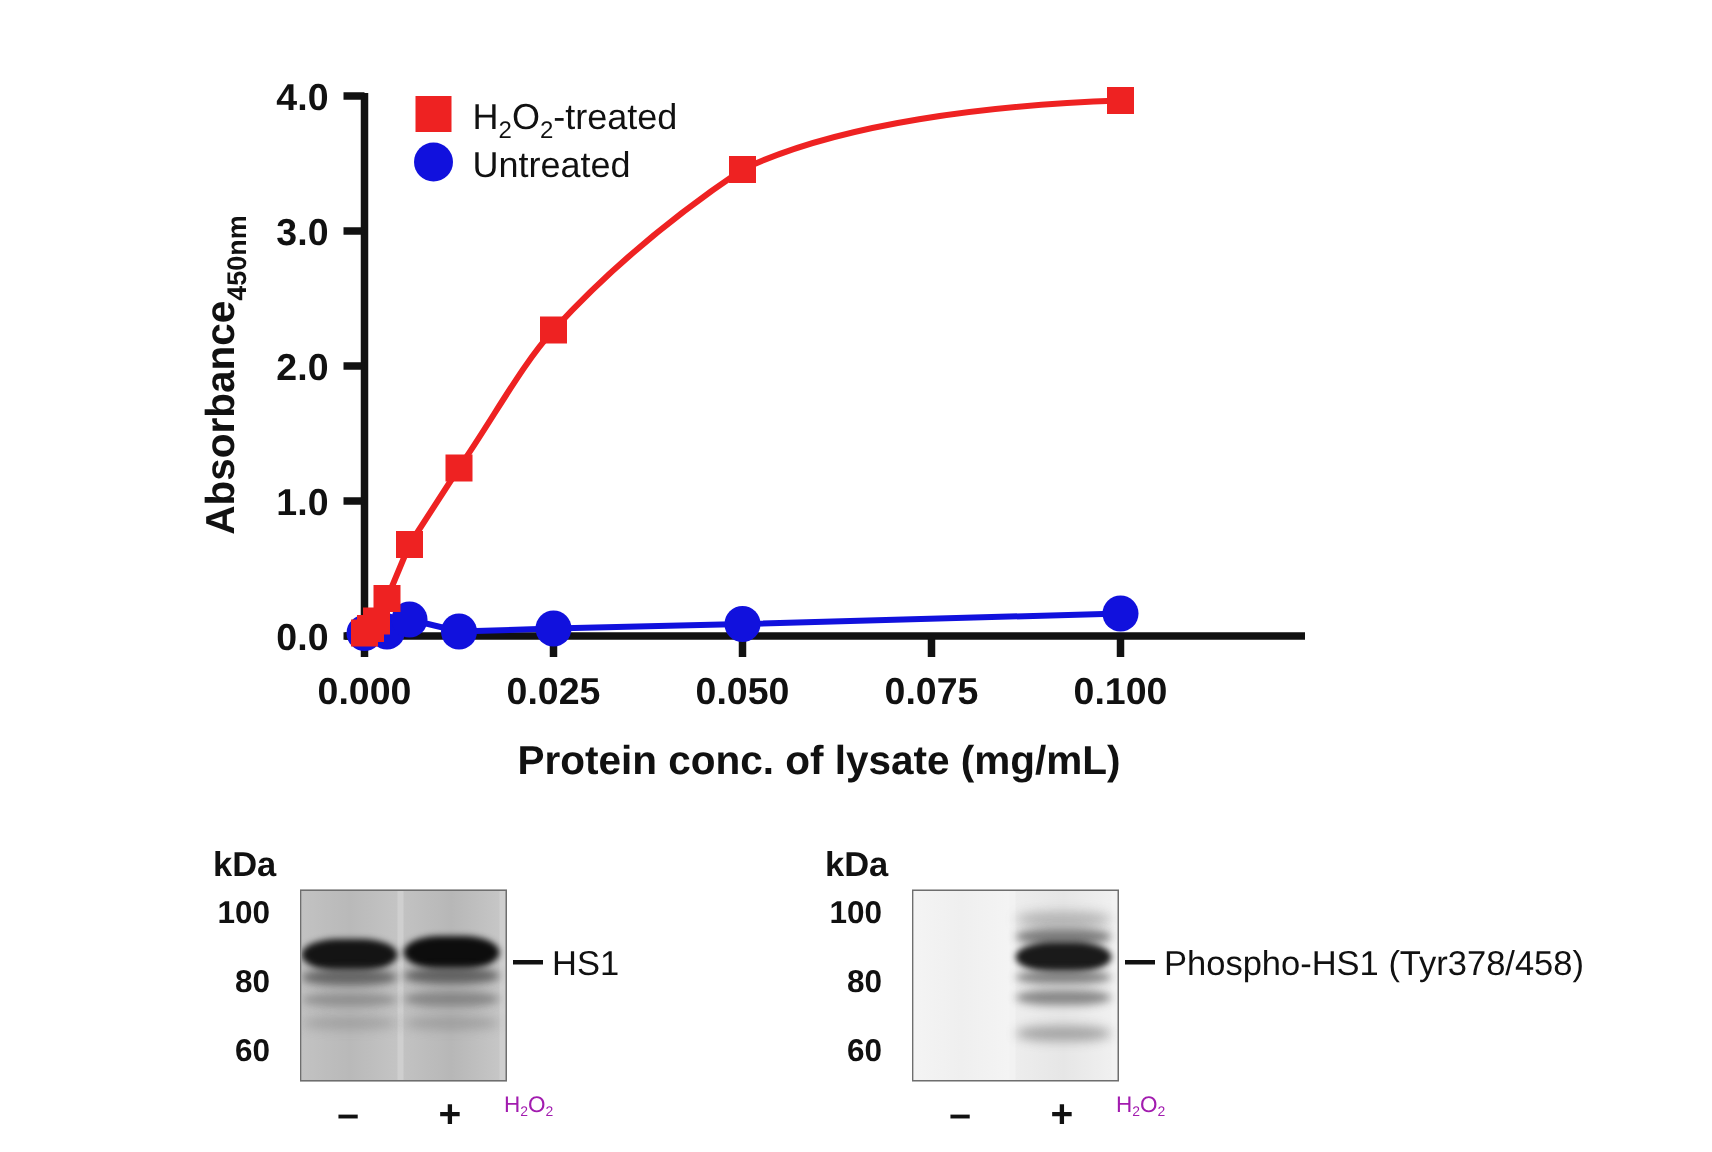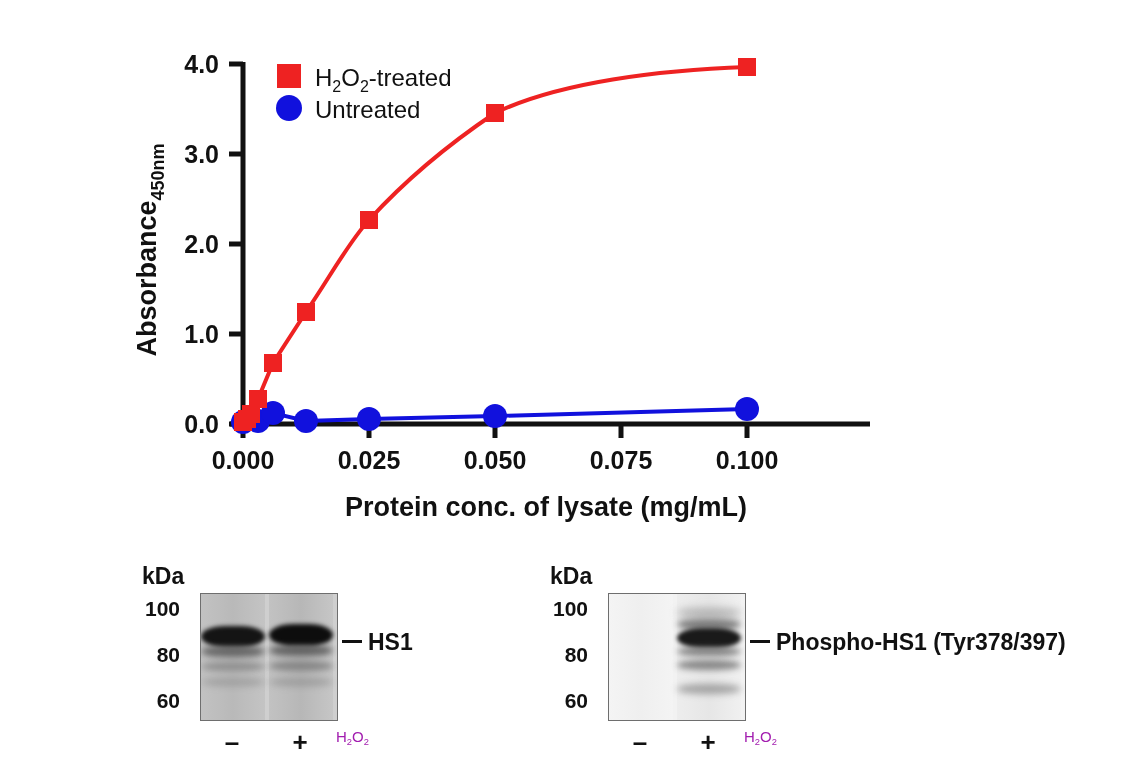--- a/index.html
+++ b/index.html
@@ -120,21 +120,21 @@
     bottom: -0.28em;
   }
   .band-pointer {
     position: absolute;
     height: 3px;
     background: #111111;
   }
   .blot-target-label {
     position: absolute;
     font-size: 23px;
-    font-weight: bold;
+    font-weight: normal;
     color: #111111;
     white-space: nowrap;
   }
 </style>
 </head>
 <body>
 
 <div id="chart-panel">
   <svg id="plot-svg" width="1141" height="540">
 
@@ -273,20 +273,20 @@
       <div class="band" style="top:14px; height:10px; background:#9a9a9a; filter:blur(4px); opacity:.7;"></div>
       <div class="band" style="top:25px; height:11px; background:#6a6a6a; filter:blur(3px); opacity:.85;"></div>
       <div class="band" style="top:34px; height:20px; background:#1a1a1a; filter:blur(2.2px);"></div>
       <div class="band" style="top:53px; height:9px; background:#5f5f5f; filter:blur(3px); opacity:.75;"></div>
       <div class="band" style="top:66px; height:10px; background:#777777; filter:blur(3px); opacity:.85;"></div>
       <div class="band" style="top:90px; height:10px; background:#8d8d8d; filter:blur(3.5px); opacity:.75;"></div>
     </div>
   </div>
 
   <div class="band-pointer" style="left:210px; top:85px; width:20px;"></div>
-  <div class="blot-target-label" style="left:236px; top:74px;">Phospho-HS1 (Tyr378/397)</div>
+  <div class="blot-target-label" style="left:236px; top:74px;">Phospho-HS1 (Tyr378/458)</div>
 
   <div class="lane-sign" style="left:85px; top:172px;">–</div>
   <div class="lane-sign" style="left:153px; top:172px;">+</div>
   <div class="treatment-label" style="left:204px; top:173px;">
     <span>H</span><sub>2</sub><span>O</span><sub>2</sub>
   </div>
 </div>
 
 </body></html>

